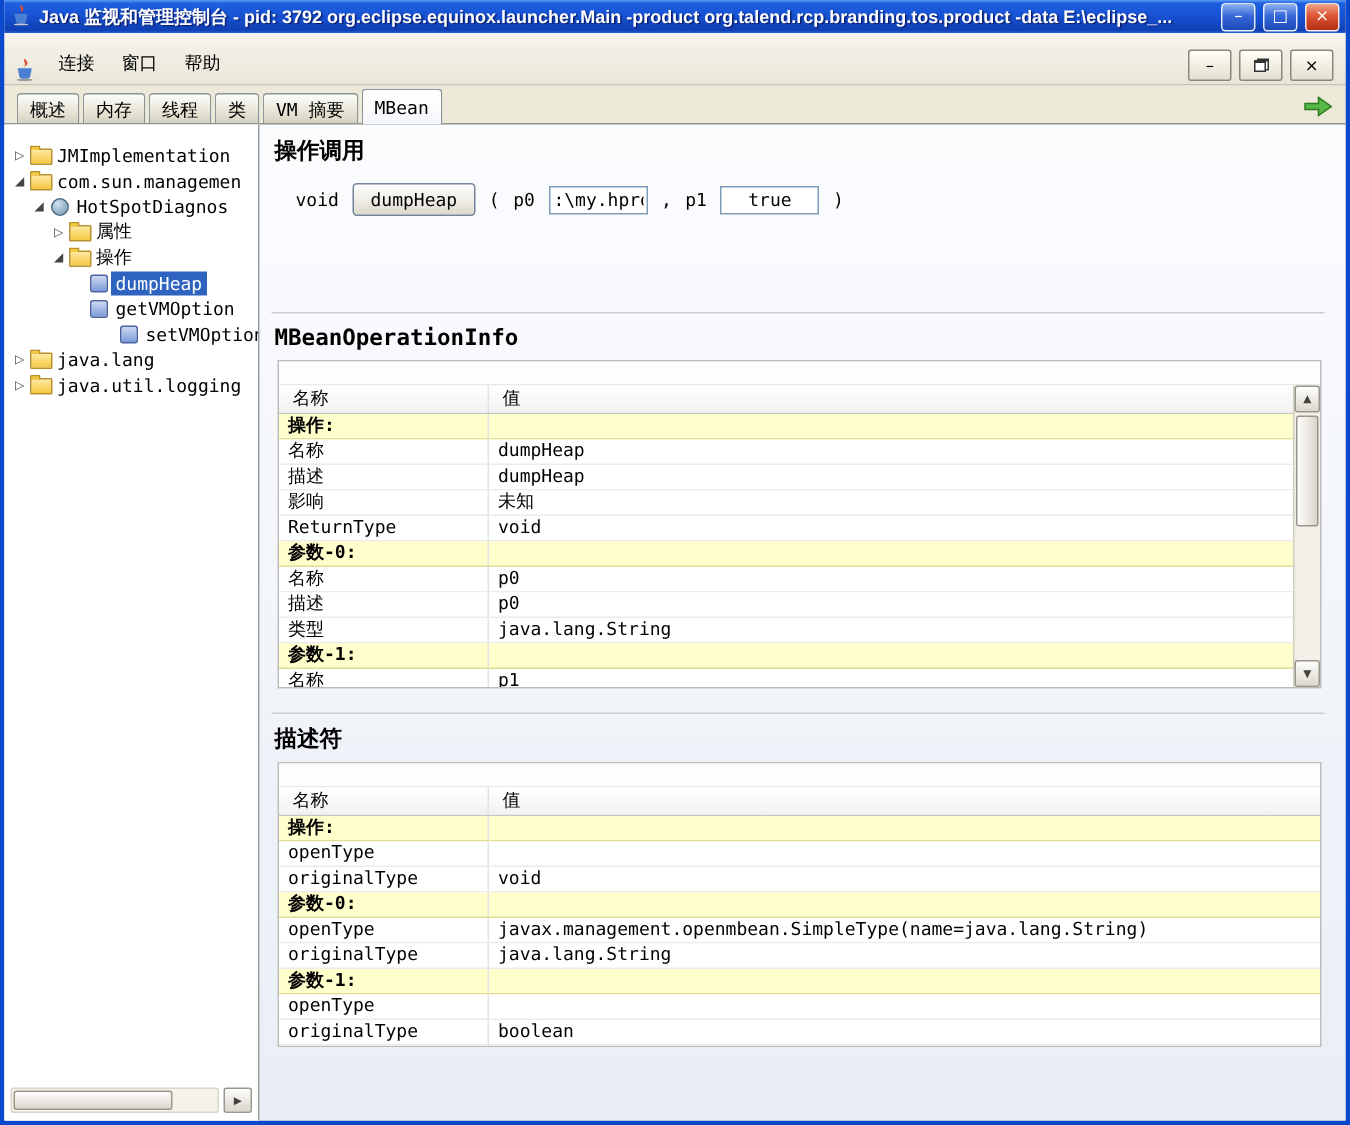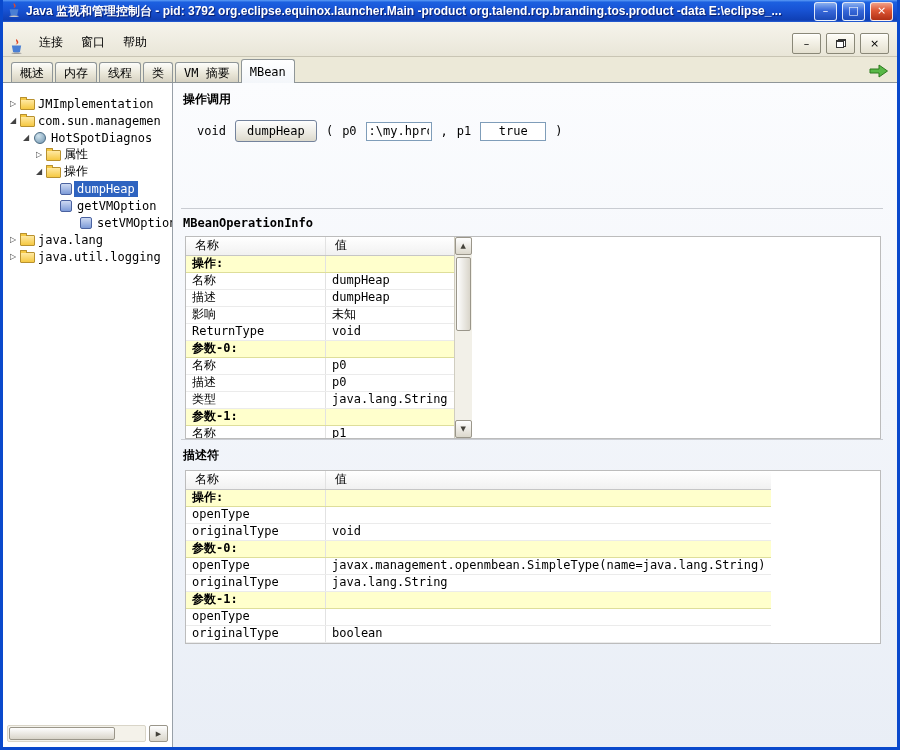--- a/index.html
+++ b/index.html
@@ -57,30 +57,30 @@
   .tree-label.selected{background:#2e63c0;color:#fff}
   .hscroll{height:17px;flex:none;margin:2px 4px 5px 4px;display:flex;gap:3px}
   .htrack{flex:1;position:relative;background:#f4f2ea;border:1px solid #d9d5c8;border-radius:2px}
   .hthumb{position:absolute;left:1px;top:1px;bottom:1px;width:104px;
     background:linear-gradient(#fefefe,#d9d5ca);border:1px solid #9a968a;border-radius:2px}
   .harrow{width:17px;flex:none;background:linear-gradient(#fefefe,#d9d5ca);border:1px solid #9a968a;border-radius:2px;
     font-size:7px;display:flex;align-items:center;justify-content:center;color:#44423a;font-family:"DejaVu Sans",sans-serif}
 
   
   .main{flex:1;min-width:0;display:flex;flex-direction:column;padding:4px 14px 0 8px;overflow:hidden}
-  .sec-title{font-weight:bold;padding:4px 0 2px 2px;font-size:12px}
+  .sec-title{font-weight:bold;padding:4px 0 2px 2px;font-size:15px}
   .op-section{height:121px;flex:none}
   .op-row{display:flex;align-items:center;gap:9px;margin:10px 0 0 16px}
   .invoke-btn{min-width:82px;height:22px;border:1px solid #74839c;border-radius:3px;
     background:linear-gradient(#fefefe,#eceae2 60%,#dcd9cc);font:12px "DejaVu Sans Mono",monospace;padding:0 10px}
   .tfield{width:66px;height:19px;box-sizing:border-box;border:1px solid #7f9db9;background:#fff;
     font:12px "DejaVu Sans Mono",monospace;padding:0 2px}
   .tfield.center{text-align:center}
   .tsec{flex:none;border-top:1px solid #c9ccd2;padding-top:3px}
-  .tablebox{margin:4px 2px 0 4px;border:1px solid #bcbcbc;background:#fff;display:flex;flex-direction:row}
+  .tablebox{margin:4px 2px 16px 4px;border:1px solid #bcbcbc;background:#fff;display:flex;flex-direction:column}
   .tstrip{height:15px;background:#fdfdfd;border-bottom:1px solid #e8e8e8}
   .tmain{display:flex}
   .jtable{flex:1;min-width:0}
   .trow{display:flex;height:16px;background:#fff;border-bottom:1px solid #ebebeb}
   .trow.thead{height:18px;border-bottom:1px solid #c6c6c6}
   .thead .tcell{background:linear-gradient(#ffffff,#f1f1f1);padding-left:9px;line-height:17px}
   .tcell{white-space:nowrap;overflow:hidden;padding:0 6px;line-height:15px;box-sizing:border-box}
   .c0{width:140px;flex:none;border-right:1px solid #e2e2e2}
   .c1{flex:1;min-width:0}
   .trow.section-row{background:#ffffcc;font-weight:bold;border-bottom:1px solid #dede9a}

